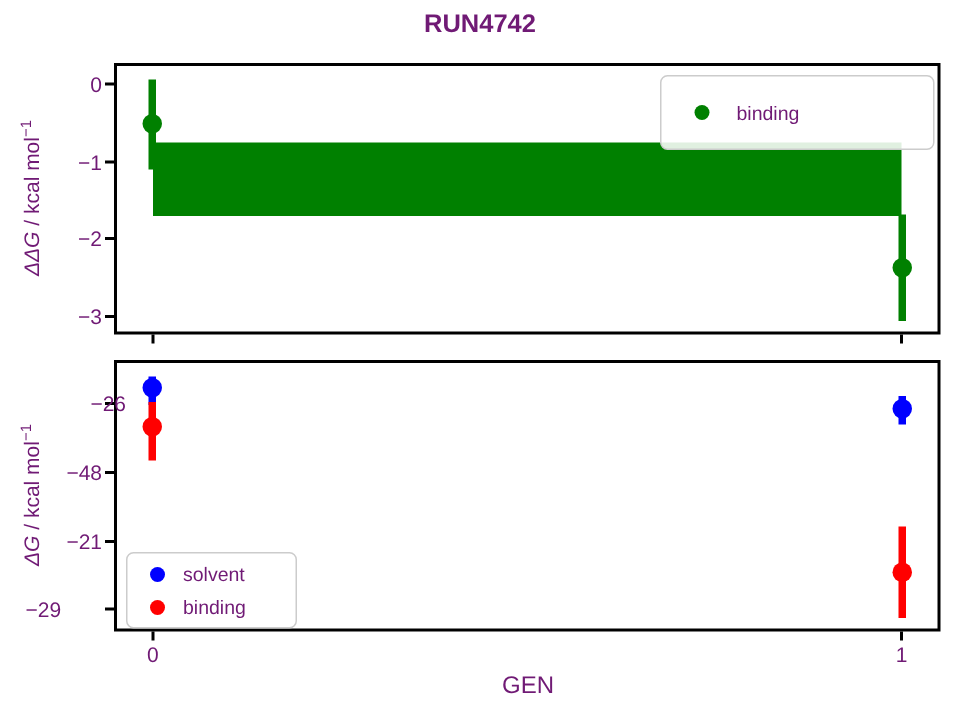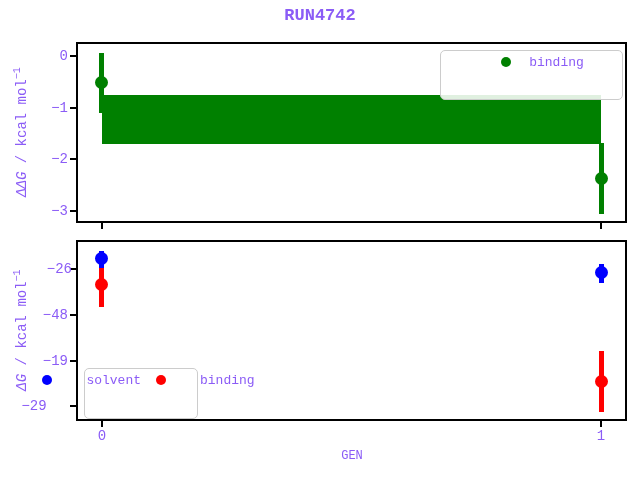--- a/index.html
+++ b/index.html
@@ -1,50 +1,50 @@
 <!DOCTYPE html>
 <html><head>
 <meta charset="utf-8">
 <style>
   html,body{margin:0;padding:0;background:#fff;}
   .figure{
     position:relative;width:640px;height:480px;background:#ffffff;
-    font-family:Liberation Mono, monospace;color:#8b5cf6;overflow:hidden;
+    font-family:Liberation Sans, sans-serif;color:#701a75;overflow:hidden;
   }
   .fig-title{
     position:absolute;left:0;top:6px;width:640px;text-align:center;
     font-size:17px;font-weight:bold;
   }
   .spine{position:absolute;border:2px solid #000;box-sizing:border-box;background:transparent;}
   .tick{position:absolute;background:#000;}
   .ticklabel{position:absolute;font-size:14px;line-height:16px;}
   .ylab{
     position:absolute;font-size:14px;white-space:nowrap;
     transform:translate(-50%,-50%) rotate(-90deg);
   }
   .ylab .math{font-style:italic;}
   .ylab sup{font-size:10px;}
-  .xlab{position:absolute;font-size:12px;transform:translate(-50%,0);}
+  .xlab{position:absolute;font-size:16px;transform:translate(-50%,0);}
   .marker{position:absolute;border-radius:50%;}
   .ebar{position:absolute;}
   .band{position:absolute;}
   .legend{
     position:absolute;background:rgba(255,255,255,0.88);
     border:1px solid #cccccc;border-radius:5px;z-index:5;
-    display:flex;flex-direction:row;justify-content:center;
+    display:flex;flex-direction:column;justify-content:center;
   }
   .legend-row{display:flex;align-items:center;height:22px;}
   .lmark{display:flex;align-items:center;justify-content:center;flex:0 0 auto;}
   .ltext{font-size:13px;white-space:nowrap;}
   .ldot{border-radius:50%;width:10px;height:10px;}
   .ldotline{width:30px;height:0;border-top:2px dotted #008000;}
   .legend-top .lmark{width:42px;margin-left:6px;}
   .legend-top .ltext{margin-left:2px;}
   .legend-bottom .lmark{width:30px;margin-left:5px;}
-  .legend-bottom .ltext{margin-left:24px;}
+  .legend-bottom .ltext{margin-left:2px;}
 </style>
 </head>
 <body>
 
 <div class="figure">
 
   <div class="fig-title">RUN4742</div>
 
   <div id="plot-canvas">
       <div class="spine" style="left: 76px; top: 42px; width: 551px; height: 181px;"></div>
@@ -58,27 +58,27 @@
       <div class="ticklabel" style="left: 0px; top: 203.136px; width: 68px; text-align: right;">−3</div>
       <div class="tick" style="left: 100.955px; top: 223px; width: 2px; height: 6px;"></div>
       <div class="tick" style="left: 600.045px; top: 223px; width: 2px; height: 6px;"></div>
       <div class="band" style="left: 101.955px; top: 94.7341px; width: 499.091px; height: 49.1474px; background: rgb(0, 128, 0);"></div>
       <div class="ebar" style="left: 99.4545px; top: 52.8295px; width: 5px; height: 60.0116px; background: rgb(0, 128, 0);"></div>
       <div class="marker" style="left: 95.4545px; top: 76.3353px; width: 13px; height: 13px; background: rgb(0, 128, 0);"></div>
       <div class="ebar" style="left: 598.545px; top: 143.364px; width: 5px; height: 70.3584px; background: rgb(0, 128, 0);"></div>
       <div class="marker" style="left: 594.545px; top: 172.043px; width: 13px; height: 13px; background: rgb(0, 128, 0);"></div>
       <div class="spine" style="left: 76px; top: 240px; width: 551px; height: 181px;"></div>
       <div class="tick" style="left: 70px; top: 268.311px; width: 6px; height: 2px;"></div>
-      <div class="ticklabel" style="left: 4px; top: 261.311px; width: 68px; text-align: right;">−26</div>
+      <div class="ticklabel" style="left: 16px; top: 261.311px; width: 68px; text-align: right;">−26</div>
       <div class="tick" style="left: 70px; top: 313.974px; width: 6px; height: 2px;"></div>
       <div class="ticklabel" style="left: 0px; top: 306.974px; width: 68px; text-align: right;">−48</div>
       <div class="tick" style="left: 70px; top: 359.638px; width: 6px; height: 2px;"></div>
-      <div class="ticklabel" style="left: 0px; top: 352.638px; width: 68px; text-align: right;">−19</div>
+      <div class="ticklabel" style="left: 0px; top: 352.638px; width: 68px; text-align: right;">−21</div>
       <div class="tick" style="left: 70px; top: 405.301px; width: 6px; height: 2px;"></div>
-      <div class="ticklabel" style="left: 0px; top: 398.301px; width: 68px; text-align: center;">−29</div>
+      <div class="ticklabel" style="left: 17px; top: 398.301px; width: 68px; text-align: left;">−29</div>
       <div class="tick" style="left: 100.955px; top: 421px; width: 2px; height: 6px;"></div>
       <div class="ticklabel" style="left: 81.9545px; top: 428px; width: 40px; text-align: center;">0</div>
       <div class="tick" style="left: 600.045px; top: 421px; width: 2px; height: 6px;"></div>
       <div class="ticklabel" style="left: 581.045px; top: 428px; width: 40px; text-align: center;">1</div>
       <div class="ebar" style="left: 99.4545px; top: 251.046px; width: 5px; height: 19.1786px; background: rgb(0, 0, 255);"></div>
       <div class="marker" style="left: 95.4545px; top: 252.309px; width: 13px; height: 13px; background: rgb(0, 0, 255);"></div>
       <div class="ebar" style="left: 598.545px; top: 263.832px; width: 5px; height: 18.7219px; background: rgb(0, 0, 255);"></div>
       <div class="marker" style="left: 594.545px; top: 265.551px; width: 13px; height: 13px; background: rgb(0, 0, 255);"></div>
       <div class="ebar" style="left: 99.4545px; top: 268.398px; width: 5px; height: 38.8138px; background: rgb(255, 0, 0);"></div>
       <div class="marker" style="left: 95.4545px; top: 277.88px; width: 13px; height: 13px; background: rgb(255, 0, 0);"></div>

